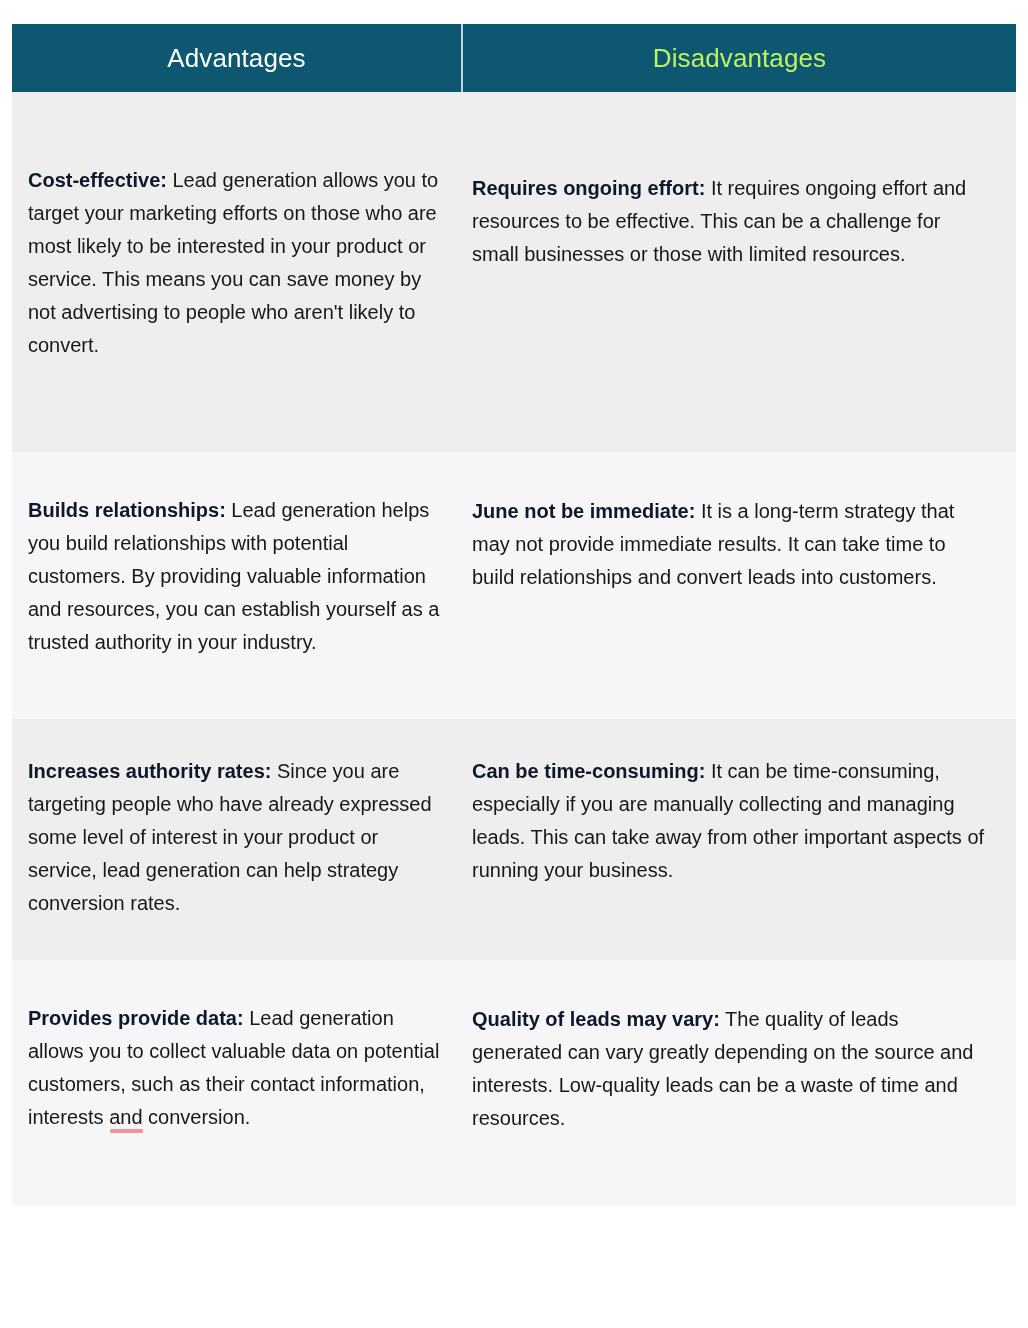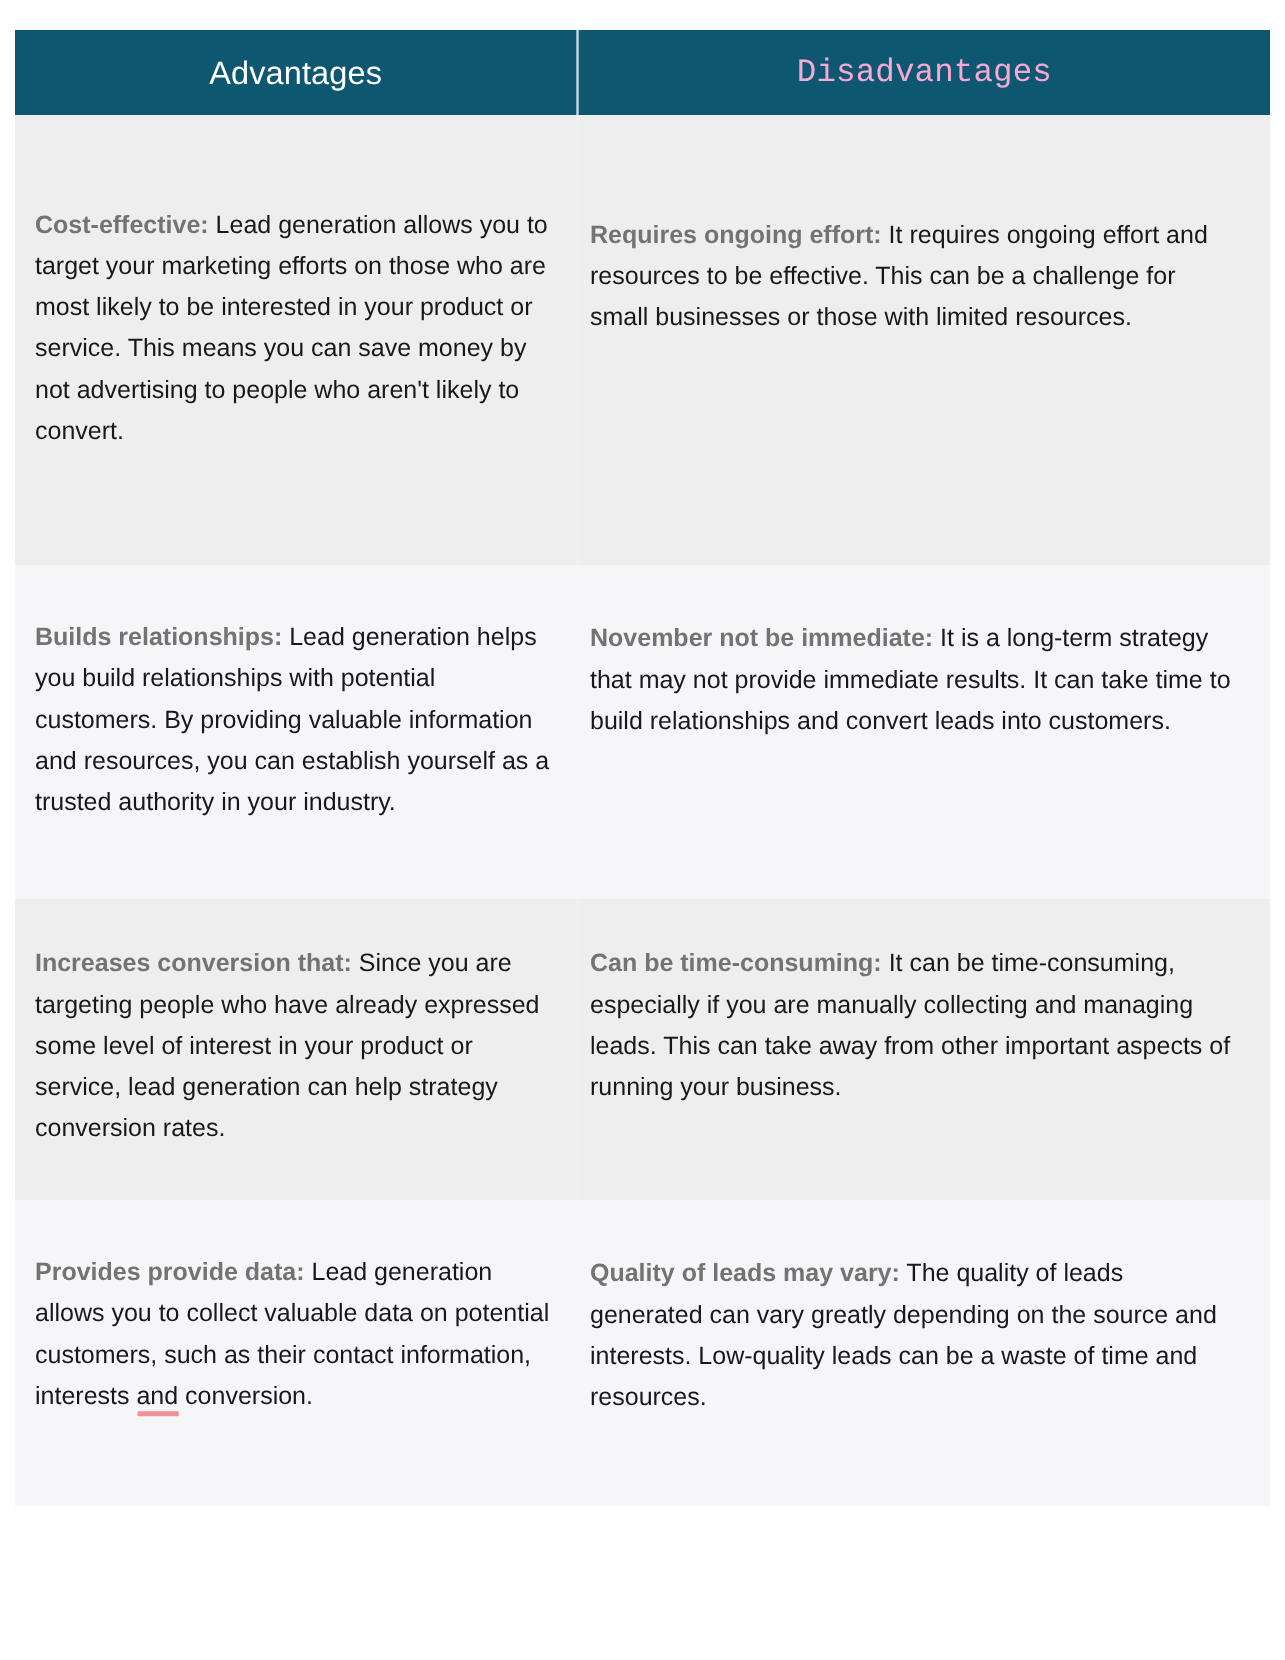--- a/index.html
+++ b/index.html
@@ -74,21 +74,21 @@
   tr.r1 td.cell-right .cell-inner { padding-top: 80px;  padding-bottom: 90px; }
   tr.r2 td.cell-left  .cell-inner { padding-top: 42px;  padding-bottom: 60px; }
   tr.r2 td.cell-right .cell-inner { padding-top: 43px;  padding-bottom: 60px; }
   tr.r3 td.cell-left  .cell-inner { padding-top: 36px;  padding-bottom: 40px; }
   tr.r3 td.cell-right .cell-inner { padding-top: 36px;  padding-bottom: 40px; }
   tr.r4 td.cell-left  .cell-inner { padding-top: 42px;  padding-bottom: 70px; }
   tr.r4 td.cell-right .cell-inner { padding-top: 43px;  padding-bottom: 70px; }
 
   .lead {
     font-weight: 700;
-    color: #737373;
+    color: #0f172a;
   }
 
   
   .flagged {
     position: relative;
     display: inline-block;
   }
   .flagged::after {
     content: "";
     position: absolute;
@@ -107,21 +107,21 @@
 
   <table class="comparison-table">
     <colgroup>
       <col class="col-left">
       <col class="col-right">
     </colgroup>
 
     <thead>
       <tr>
         <th class="th-left" style="background: rgb(13, 88, 112); color: rgb(255, 255, 255);">Advantages</th>
-        <th class="th-right" style="background: rgb(13, 88, 112); color: #f9a8d4; font-family: Liberation Mono, monospace;">Disadvantages</th>
+        <th class="th-right" style="background: rgb(13, 88, 112); color: #bef264;">Disadvantages</th>
       </tr>
     </thead>
 
     <tbody>
 
       <tr class="row-shade r1">
         <td class="cell-left" style="background: rgb(238, 238, 238); color: rgb(23, 24, 26);">
           <div class="cell-inner">
             <span class="lead">Cost-effective:</span><span> Lead generation allows you to target your marketing efforts on those who are most likely to be interested in your product or service. This means you can save money by not advertising to people who aren't likely to convert.</span>
           </div>
@@ -134,29 +134,29 @@
       </tr>
 
       <tr class="row-light r2">
         <td class="cell-left" style="background: rgb(246, 246, 248); color: rgb(23, 24, 26);">
           <div class="cell-inner">
             <span class="lead">Builds relationships:</span><span> Lead generation helps you build relationships with potential customers. By providing valuable information and resources, you can establish yourself as a trusted authority in your industry.</span>
           </div>
         </td>
         <td class="cell-right" style="background: rgb(246, 246, 248); color: rgb(23, 24, 26);">
           <div class="cell-inner">
-            <span class="lead">November not be immediate:</span><span> It is a long-term strategy that may not provide immediate results. It can take time to build relationships and convert leads into customers.</span>
+            <span class="lead">June not be immediate:</span><span> It is a long-term strategy that may not provide immediate results. It can take time to build relationships and convert leads into customers.</span>
           </div>
         </td>
       </tr>
 
       <tr class="row-shade r3">
         <td class="cell-left" style="background: rgb(238, 238, 238); color: rgb(23, 24, 26);">
           <div class="cell-inner">
-            <span class="lead">Increases conversion that:</span><span> Since you are targeting people who have already expressed some level of interest in your product or service, lead generation can help strategy conversion rates.</span>
+            <span class="lead">Increases authority rates:</span><span> Since you are targeting people who have already expressed some level of interest in your product or service, lead generation can help strategy conversion rates.</span>
           </div>
         </td>
         <td class="cell-right" style="background: rgb(238, 238, 238); color: rgb(23, 24, 26);">
           <div class="cell-inner">
             <span class="lead">Can be time-consuming:</span><span> It can be time-consuming, especially if you are manually collecting and managing leads. This can take away from other important aspects of running your business.</span>
           </div>
         </td>
       </tr>
 
       <tr class="row-light r4">

